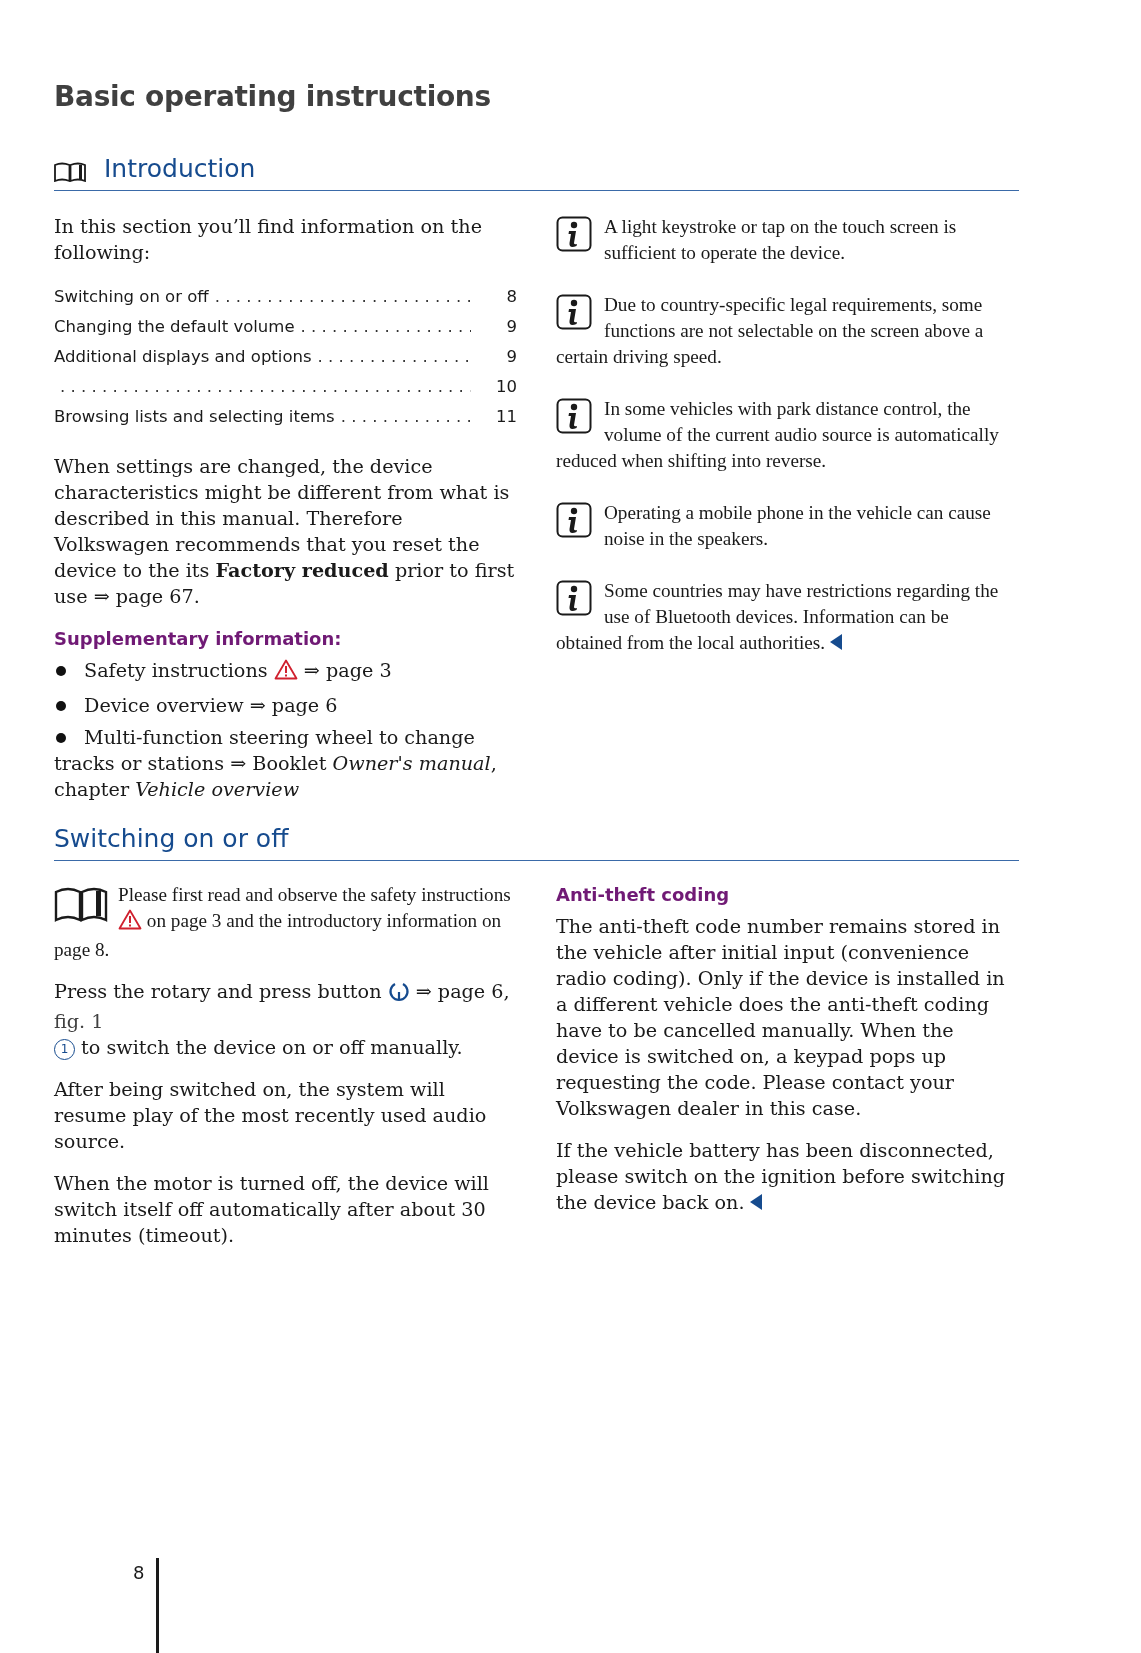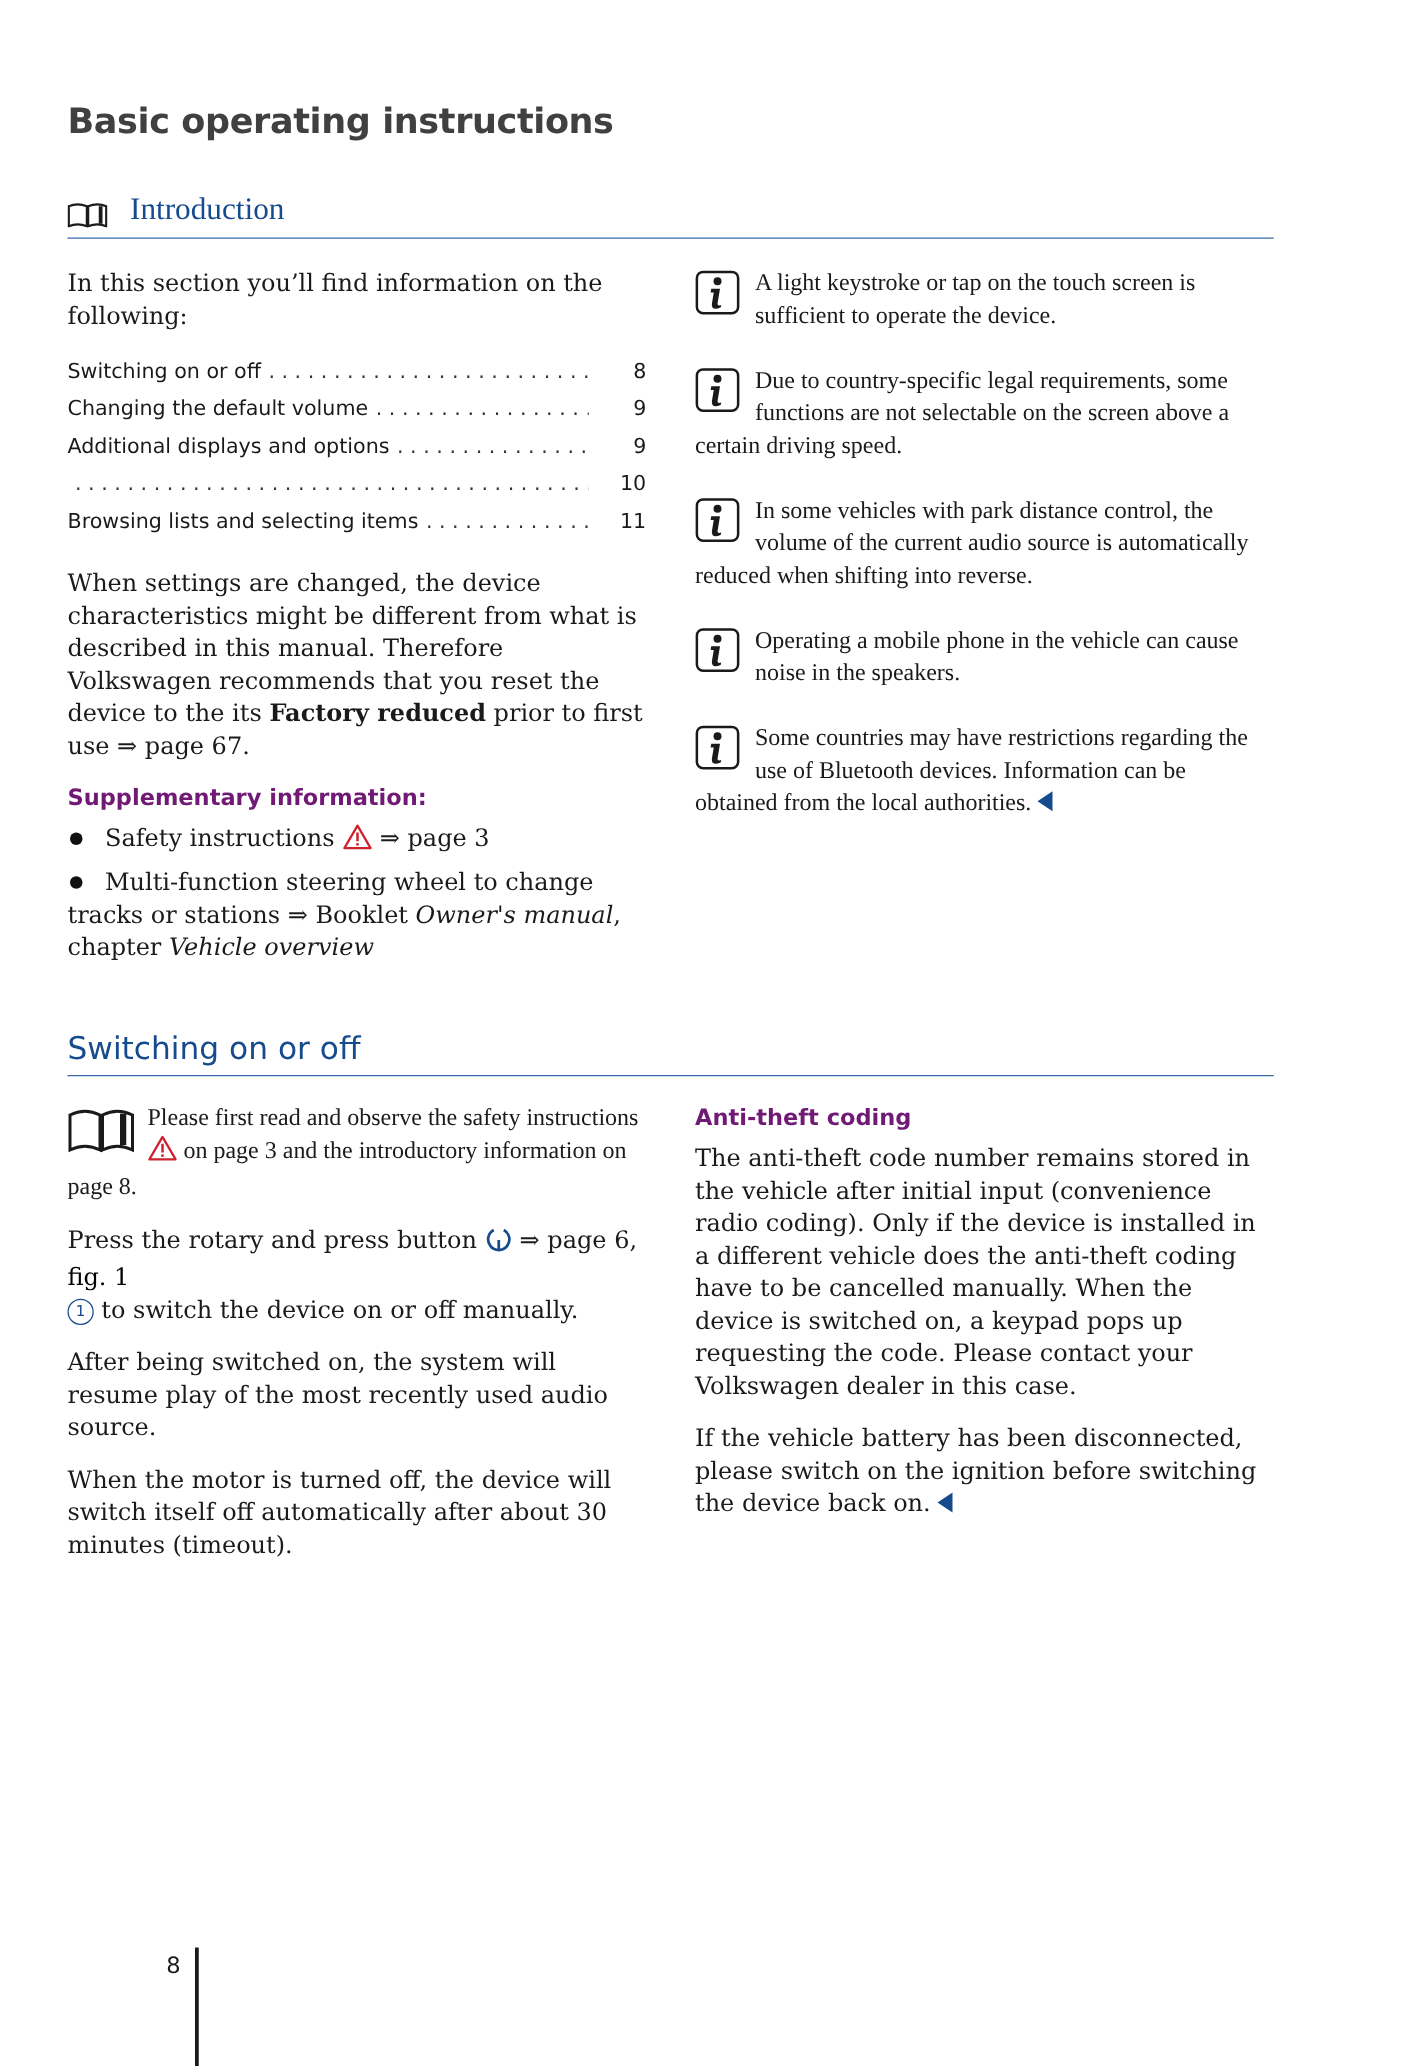--- a/index.html
+++ b/index.html
@@ -3,21 +3,21 @@
   <meta charset="utf-8">
   <style>
     html, body { margin:0; padding:0; background:#ffffff; }
     body { width:1141px; height:1653px; position:relative; overflow:hidden; color:#1a1a1a; }
 
     #chapter-title { position:absolute; left:54px; top:80px; font-family:"DejaVu Sans",sans-serif; font-weight:bold; font-size:28px; color:#404040; letter-spacing:-0.3px; }
 
     .sec-head { position:absolute; left:54px; width:965px; border-bottom:1.5px solid #3a6aa8; }
     .sec-head .t { font-family:"DejaVu Sans",sans-serif; font-size:25px; color:#164b8e; display:inline-block; }
     #intro-head { top:152px; height:38px; }
-    #intro-head .t { position:absolute; left:50px; top:2px;font-family:Liberation Serif, serif; }
+    #intro-head .t { position:absolute; left:50px; top:2px; }
     #intro-head .book { position:absolute; left:0; top:10px; }
     #switch-head { top:822px; height:38px; }
     #switch-head .t { position:absolute; left:0; top:2px; }
 
     .col { position:absolute; font-family:"DejaVu Serif",serif; font-size:19.2px; line-height:26px; }
     #col1 { left:54px; top:214px; width:463px; }
     #col2 { left:556px; top:214px; width:463px; }
     #col3 { left:54px; top:882px; width:463px; }
     #col4 { left:556px; top:882px; width:463px; }
 
@@ -33,21 +33,21 @@
     ul.bul { list-style:none; margin:0; padding:0; }
     ul.bul li { margin-bottom:6px; position:relative; text-indent:0; }
     ul.bul li .dot { display:inline-block; width:10px; height:10px; border-radius:50%; background:#111; margin:0 18px 3px 2px; vertical-align:middle; }
 
     .note { position:relative; margin-bottom:26px;font-family:Liberation Serif, serif; }
     .note .ico { float:left; width:36px; height:36px; margin:2px 12px 0 0; }
     .book-note .ico { width:54px; height:36px; margin:4px 10px 0 0; }
 
     .warn { display:inline-block; vertical-align:-3px; }
     .end-marker { display:inline-block; vertical-align:-2px; margin-left:4px; }
-    .link { color:#000000;text-align:center; }
+    .link { color:#404040;text-align:center; }
     .circnum { display:inline-block; width:19px; height:19px; border:1.6px solid #164b8e; border-radius:50%; font-family:"DejaVu Sans",sans-serif; font-size:12px; line-height:19px; text-align:center; color:#164b8e; vertical-align:1px; }
     .pwr { display:inline-block; vertical-align:-4px; }
 
     #page-number { position:absolute; left:133px; top:1562px; font-family:"DejaVu Sans",sans-serif; font-size:18px; }
     #page-rule { position:absolute; left:156px; top:1558px; width:3px; height:95px; background:#1a1a1a; }
   </style>
 </head>
 <body>
 
 <div id="chapter-title">Basic operating instructions</div>
@@ -91,20 +91,21 @@
       </li>
   </ul>
   <p><span>When settings are changed, the device characteristics might be different from what is described in this manual. Therefore Volkswagen recommends that you reset the device to the its </span><b>Factory reduced</b><span> prior to first use ⇒ page 67.</span></p>
   <h4>Supplementary information:</h4>
   <ul class="bul">
     <li><span class="dot"></span><span>Safety instructions </span><span class="warn"><svg width="24" height="21" viewBox="0 0 24 21">
             <path d="M12 1.5 L22.5 19.5 H1.5 Z" fill="none" stroke="#d0202e" stroke-width="1.8" stroke-linejoin="round"></path>
             <rect x="11" y="7" width="2" height="7" fill="#d0202e"></rect>
             <rect x="11" y="15.5" width="2" height="2" fill="#d0202e"></rect>
           </svg></span><span> ⇒ page 3</span></li>
+    <li><span class="dot"></span><span>Device overview ⇒ page 6</span></li>
     <li><span class="dot"></span><span>Multi-function steering wheel to change tracks or stations ⇒ Booklet </span><i>Owner's manual</i><span>, chapter </span><i>Vehicle overview</i></li>
   </ul>
 </div>
 
 <div class="col" id="col2">
   <div class="note"><span class="ico"><svg width="36" height="36" viewBox="0 0 36 36">
           <rect x="1.5" y="1.5" width="33" height="33" rx="5" fill="none" stroke="#1a1a1a" stroke-width="2"></rect>
           <circle cx="18" cy="9" r="3.2" fill="#1a1a1a"></circle>
           <path d="M13 15 H20 L18 27 Q18 29 21 28 L20.5 30 Q13 33 13.5 27 L15 18 H12.5 Z" fill="#1a1a1a"></path>
         </svg></span><span>A light keystroke or tap on the touch screen is sufficient to operate the device.</span></div>

